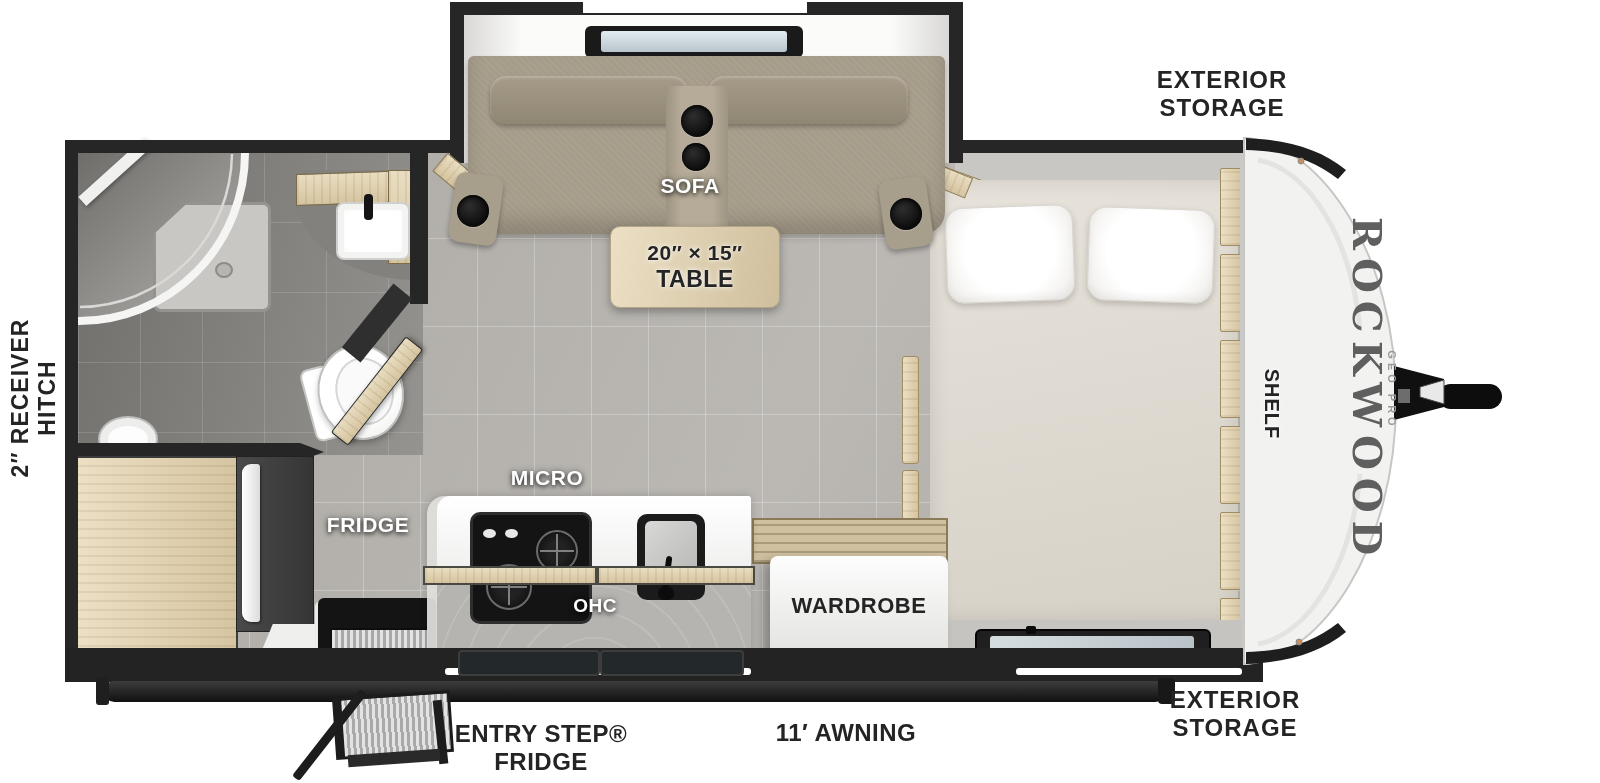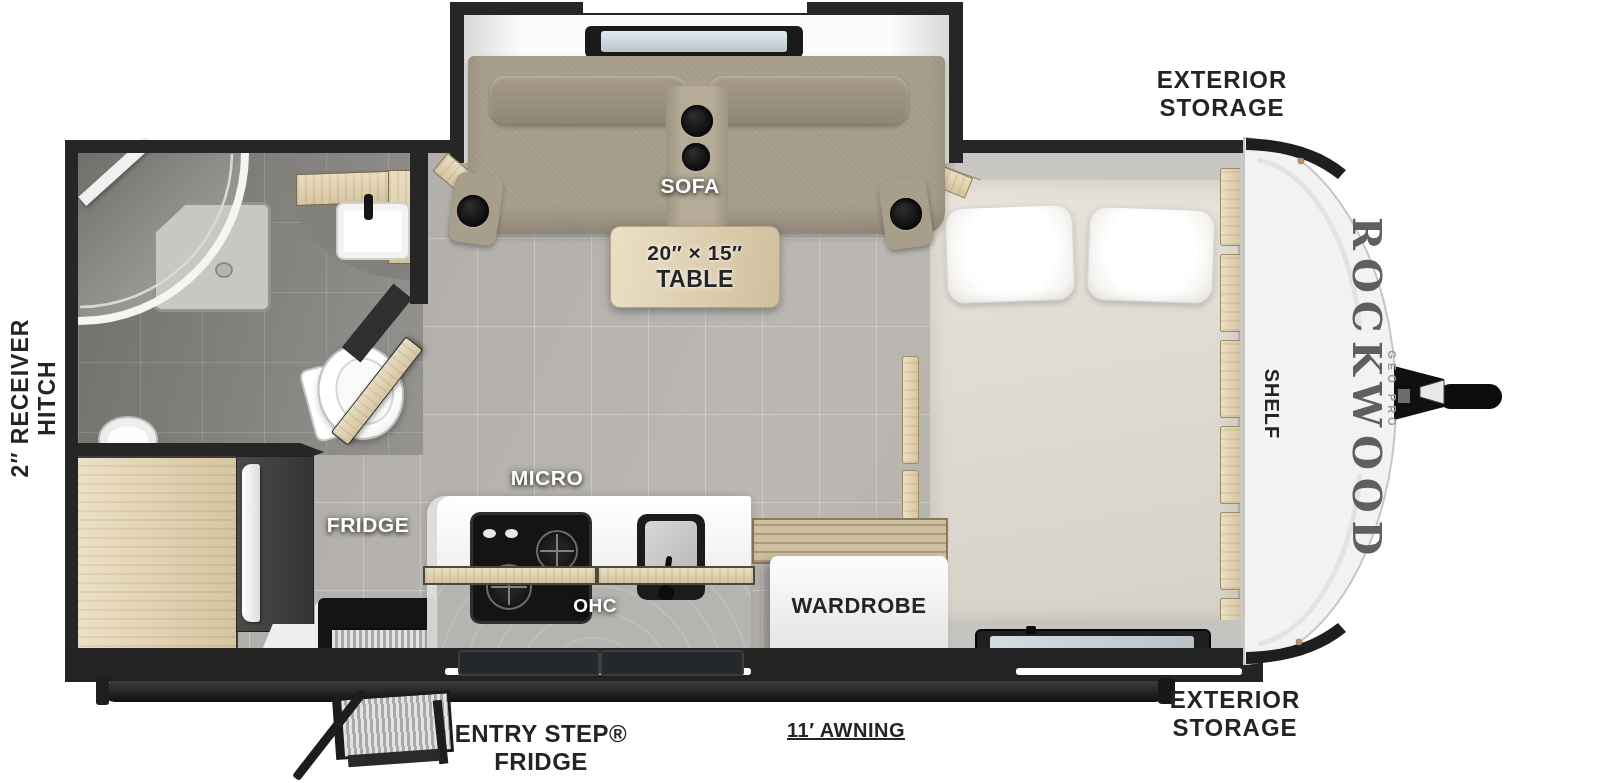--- a/index.html
+++ b/index.html
@@ -240,20 +240,20 @@
 
   <div class="lbl lbl-white" style="left:368px;top:513px;transform:translateX(-50%);font-size:21px;">FRIDGE</div>
 
   <div class="lbl lbl-white" style="left:595px;top:595px;transform:translateX(-50%);font-size:19px;">OHC</div>
 
   <div class="lbl" style="left:541px;top:720px;transform:translateX(-50%);font-size:24px;">
     <div>ENTRY STEP®</div>
     <div>FRIDGE</div>
   </div>
 
-  <div class="lbl" style="left:846px;top:719px;transform:translateX(-50%);font-size:20px;text-decoration:underline;">11′ AWNING</div>
+  <div class="lbl" style="left:846px;top:719px;transform:translateX(-50%);font-size:24px;">11′ AWNING</div>
 
   <div class="lbl" style="left:1367px;top:390px;transform:translate(-50%,-50%) rotate(90deg);
               font-family:'DejaVu Serif',serif;font-weight:600;font-size:40px;letter-spacing:8px;color:#5f5f5f;">ROCKWOOD</div>
   <div class="lbl" style="left:1392px;top:390px;transform:translate(-50%,-50%) rotate(90deg);
               font-size:11px;letter-spacing:4px;color:#9a9a9a;">GEO PRO</div>
 
 </div>
 
 </body></html>

